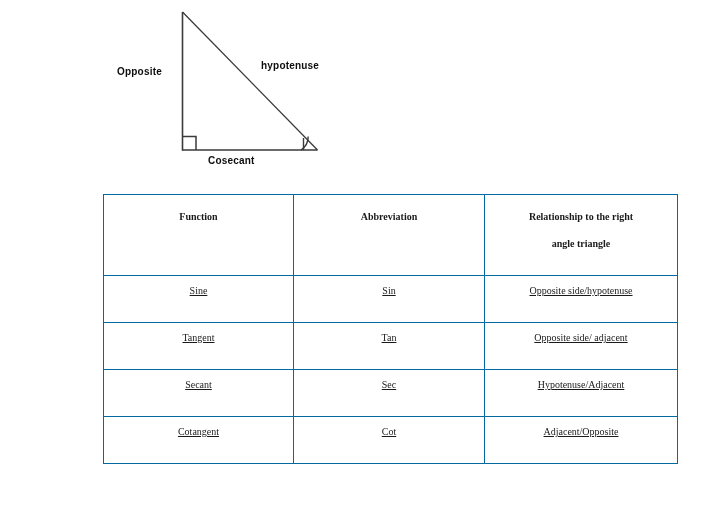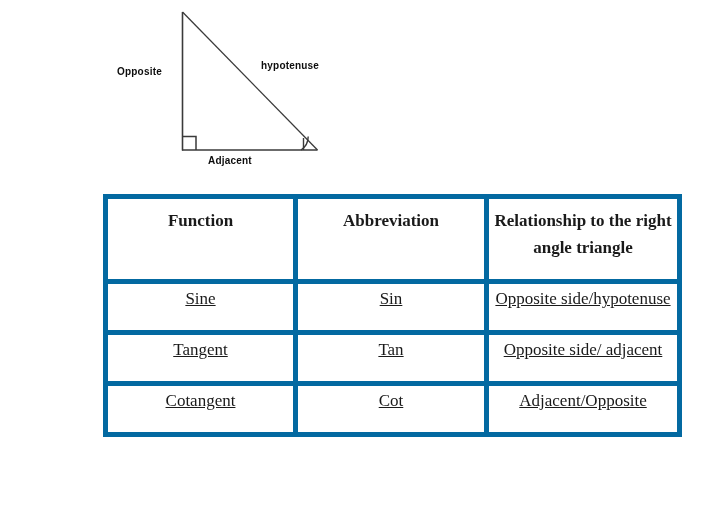--- a/index.html
+++ b/index.html
@@ -55,25 +55,25 @@
   #trig-table {
     position: absolute;
     left: 103px;
     top: 194px;
     width: 574px;
     border-collapse: collapse;
     table-layout: fixed;
   }
   #trig-table th,
   #trig-table td {
-    border: 5px solid #0369a1;
+    border: 1px solid #0369a1;
     text-align: center;
     vertical-align: top;
     padding: 6px 4px 0 4px;
-    font-size: 17px;
+    font-size: 10px;
     color: #1a1a1a;
   }
   #trig-table th {
     font-weight: bold;
     height: 72px;
     line-height: 27px;
     padding-top: 8px;
   }
   #trig-table td {
     font-weight: normal;
@@ -103,21 +103,21 @@
 
     <path d="M 301,150 A 16,16 0 0 0 308.2,136.6" fill="none" stroke="#3a3a3a" stroke-width="1.4"></path>
 
     <line x1="303.5" y1="150" x2="303.5" y2="138" stroke="#3a3a3a" stroke-width="1.4"></line>
   </svg>
 
   <span class="tri-label" id="label-opposite">Opposite</span>
 
   <span class="tri-label" id="label-hypotenuse">hypotenuse</span>
 
-  <span class="tri-label" id="label-adjacent">Adjacent</span>
+  <span class="tri-label" id="label-adjacent">Cosecant</span>
 </div>
 
 <table id="trig-table">
   <colgroup>
     <col class="c1">
       <col class="c2">
       <col class="c3">
   </colgroup>
   <thead>
     <tr>
@@ -134,18 +134,23 @@
         <td>Sine</td>
         <td>Sin</td>
         <td>Opposite side/hypotenuse</td>
       </tr>
       <tr>
         <td>Tangent</td>
         <td>Tan</td>
         <td>Opposite side/ adjacent</td>
       </tr>
       <tr>
+        <td>Secant</td>
+        <td>Sec</td>
+        <td>Hypotenuse/Adjacent</td>
+      </tr>
+      <tr>
         <td>Cotangent</td>
         <td>Cot</td>
         <td>Adjacent/Opposite</td>
       </tr>
     </tbody>
 </table>
 
 </body></html>

